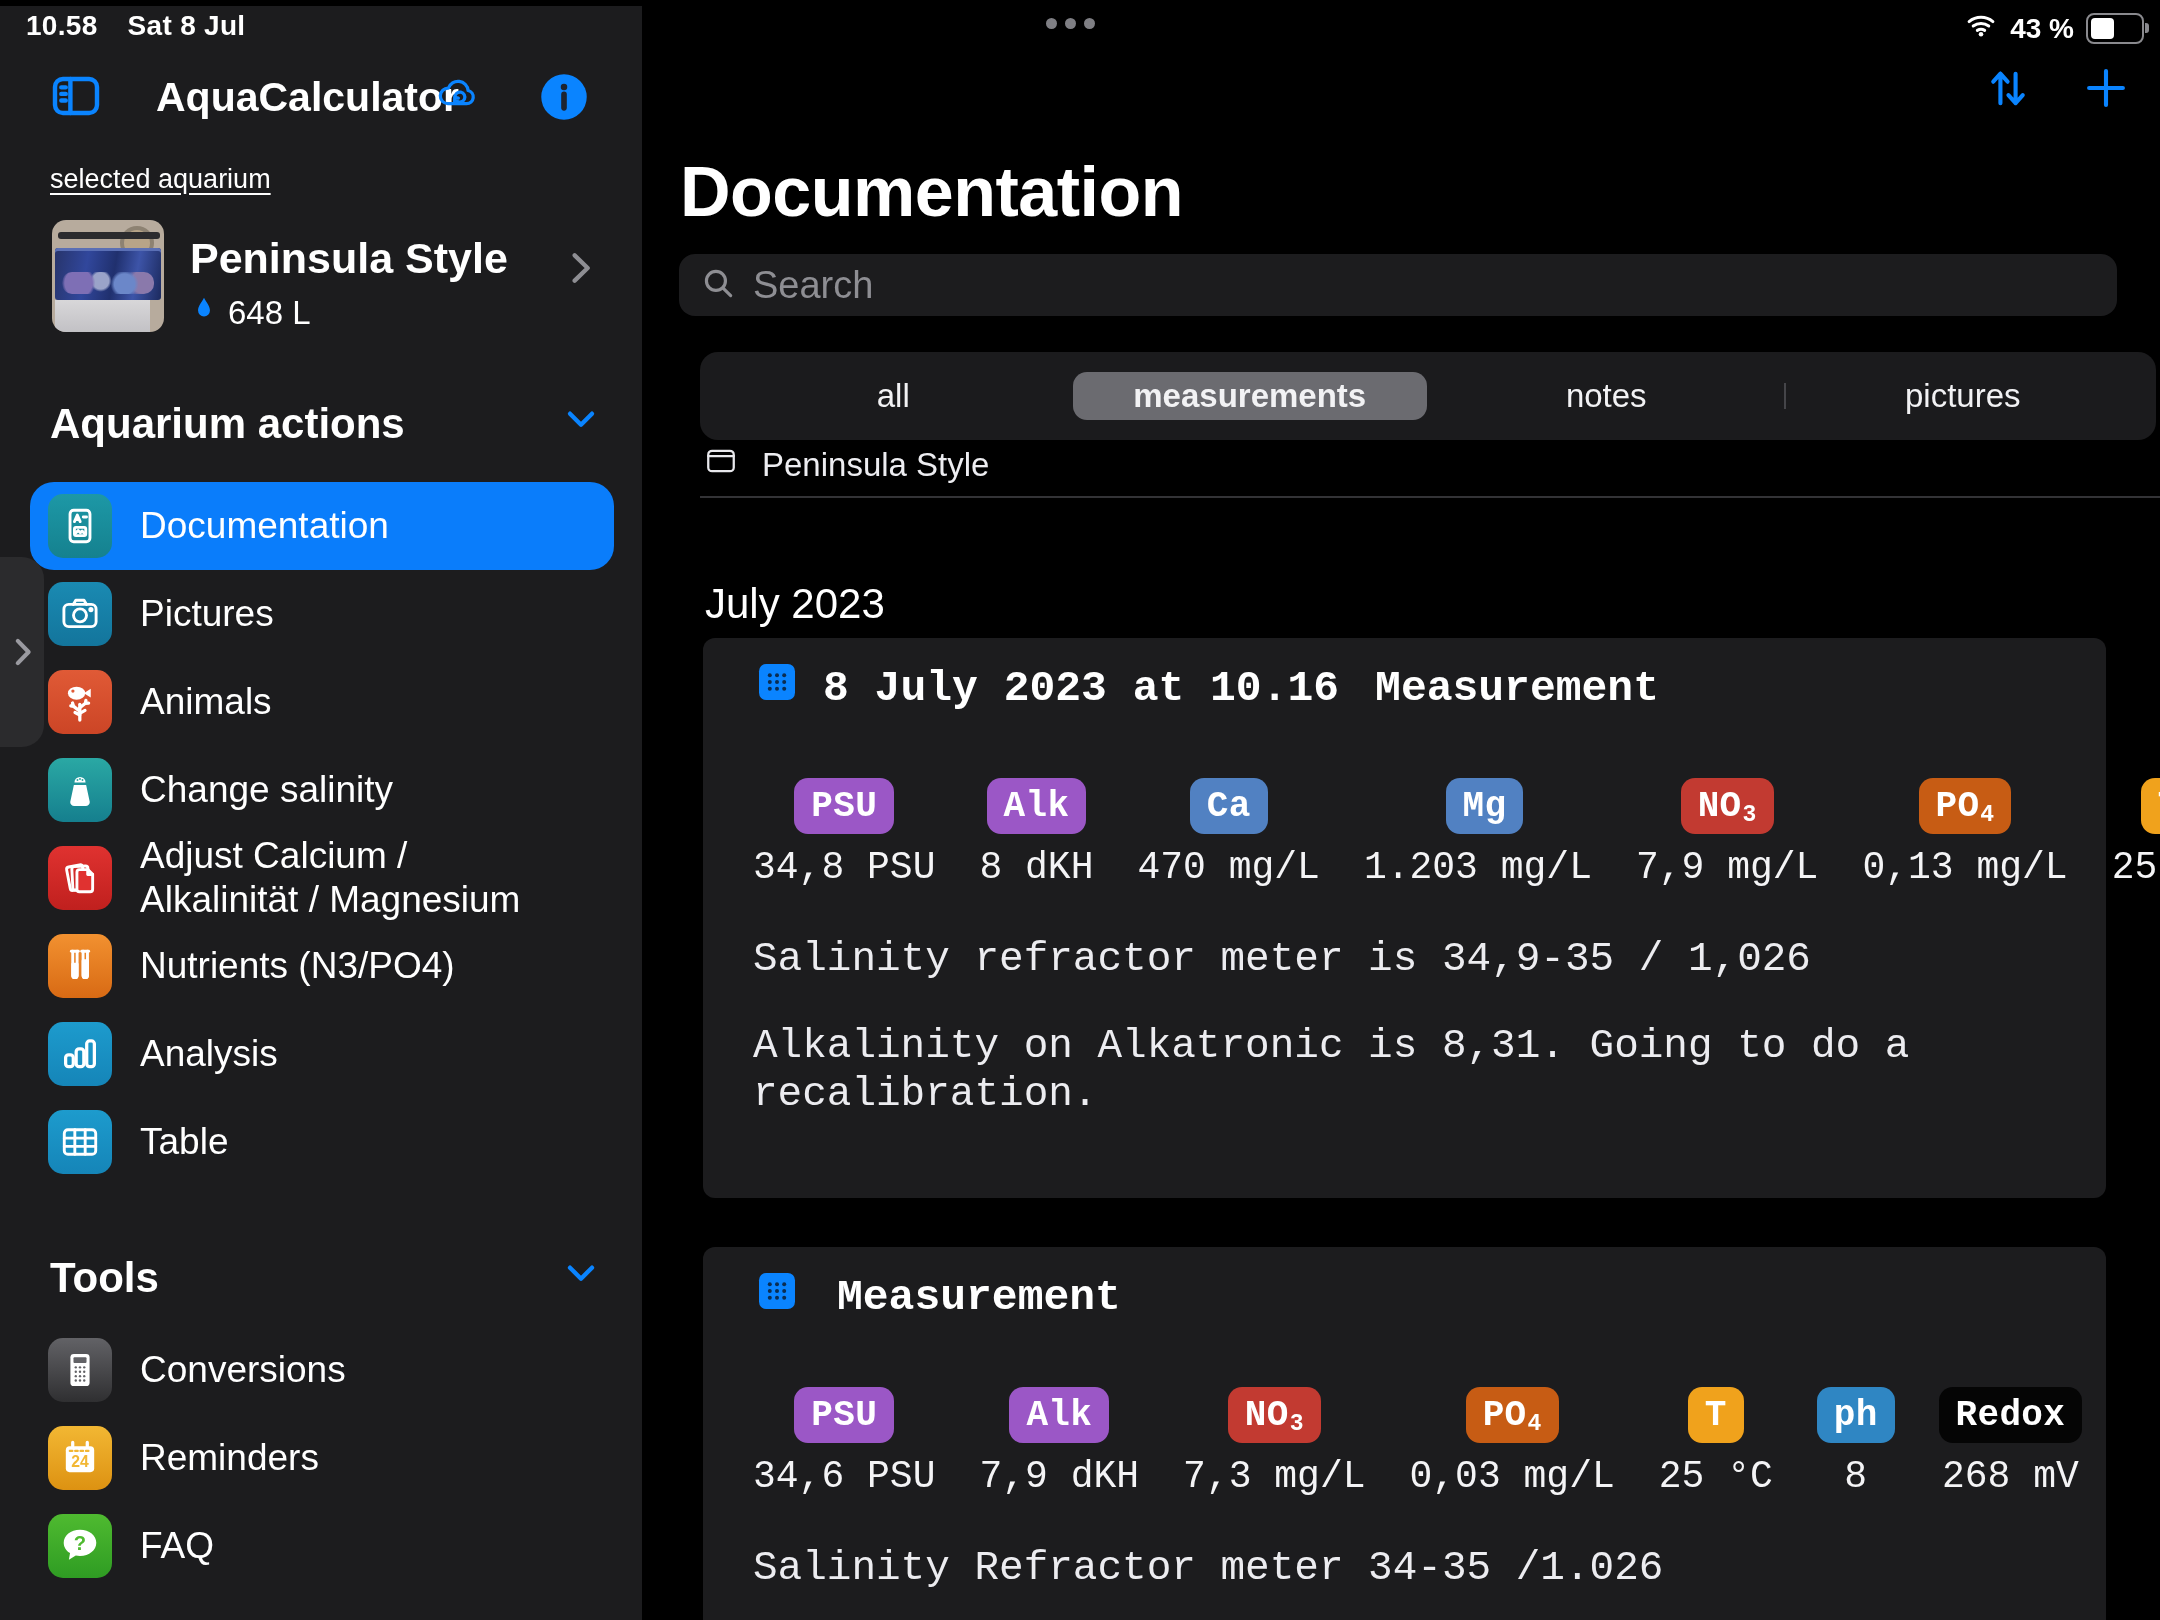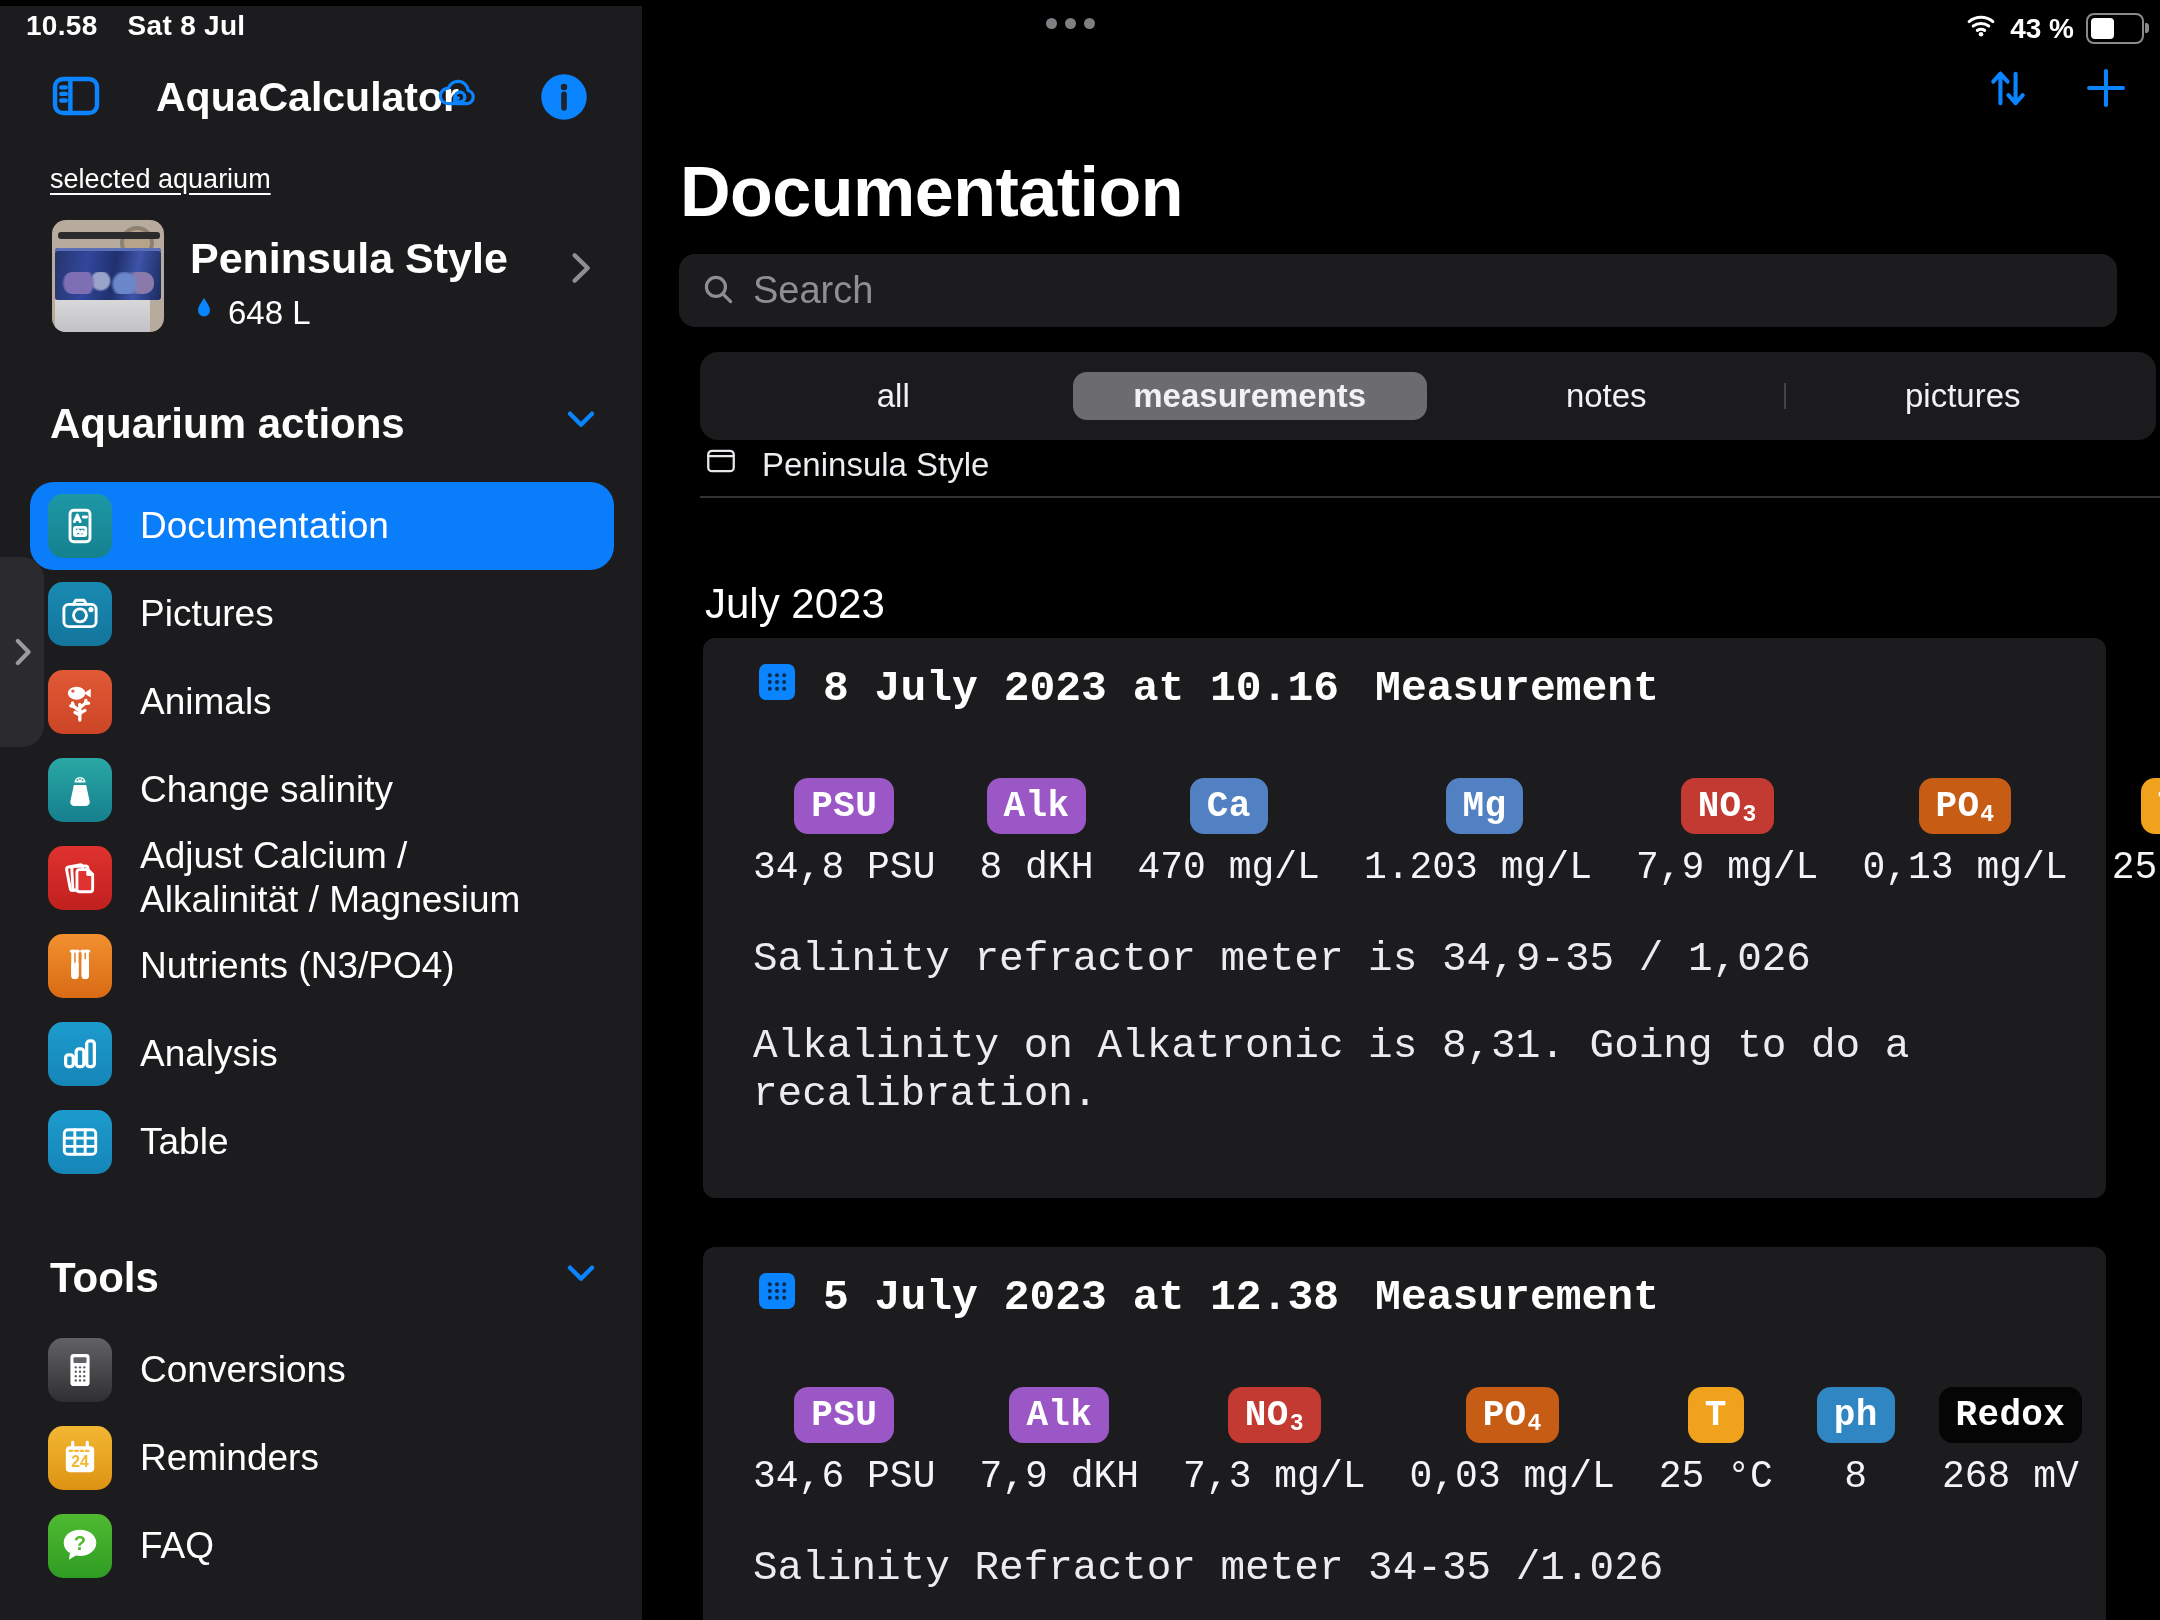--- a/index.html
+++ b/index.html
@@ -42,21 +42,21 @@
   .tile{width:64px;height:64px;border-radius:15px;display:flex;align-items:center;justify-content:center;flex:0 0 64px;}
   .mi-label{margin-left:28px;font-size:37px;font-weight:400;line-height:44px;max-width:430px;}
   .handle{position:absolute;left:0;top:557px;width:44px;height:190px;background:#2b2b2d;border-radius:0 22px 22px 0;
           display:flex;align-items:center;justify-content:center;z-index:5;}
 
   
   .main{position:absolute;left:642px;top:0;right:0;bottom:0;background:#000;}
   .tool-sort{position:absolute;left:1340px;top:62px;}
   .tool-add{position:absolute;left:1438px;top:62px;}
   .page-title{position:absolute;left:38px;top:152px;font-size:70px;font-weight:700;letter-spacing:-.5px;}
-  .searchbar{position:absolute;left:37px;top:254px;width:1438px;height:73px;background:#1c1c1e;border-radius:16px;
+  .searchbar{position:absolute;left:37px;top:254px;width:1438px;height:62px;background:#1c1c1e;border-radius:16px;
              display:flex;align-items:center;padding:0 20px;box-sizing:border-box;}
   .searchbar input{flex:1;margin-left:14px;background:transparent;border:none;outline:none;color:#fff;font-size:38px;
              font-family:inherit;}
   .searchbar input::placeholder{color:#8e8e93;}
   .segments{position:absolute;left:58px;top:352px;width:1424px;height:56px;background:#1b1b1d;border-radius:18px;
             display:flex;align-items:center;padding:16px;}
   .segment{flex:1;height:48px;margin:4px 0;display:flex;align-items:center;justify-content:center;
            font-size:33px;font-weight:500;color:#f2f2f4;border-radius:14px;position:relative;}
   .segment.selected{background:#6b6b70;font-weight:600;}
   .seg-div{width:2px;height:26px;background:#454549;}
@@ -435,21 +435,20 @@
                   <circle cx="12" cy="8.6" r="1"></circle>
                   <circle cx="15.6" cy="8.6" r="1"></circle>
                   <circle cx="8.4" cy="12" r="1"></circle>
                   <circle cx="12" cy="12" r="1"></circle>
                   <circle cx="15.6" cy="12" r="1"></circle>
                   <circle cx="8.4" cy="15.4" r="1"></circle>
                   <circle cx="12" cy="15.4" r="1"></circle>
                   <circle cx="15.6" cy="15.4" r="1"></circle>
                 </g>
               </svg></span>
-            <span>5 July 2023 at 12.38</span>
             <span class="ctype">Measurement</span>
           </div>
           <div class="mrow">
             <div class="mcol">
               <span class="badge" style="background: rgb(155, 87, 198);">PSU</span>
               <span class="mval">34,6 PSU</span>
             </div>
             <div class="mcol">
               <span class="badge" style="background: rgb(155, 87, 198);">Alk</span>
               <span class="mval">7,9 dKH</span>

